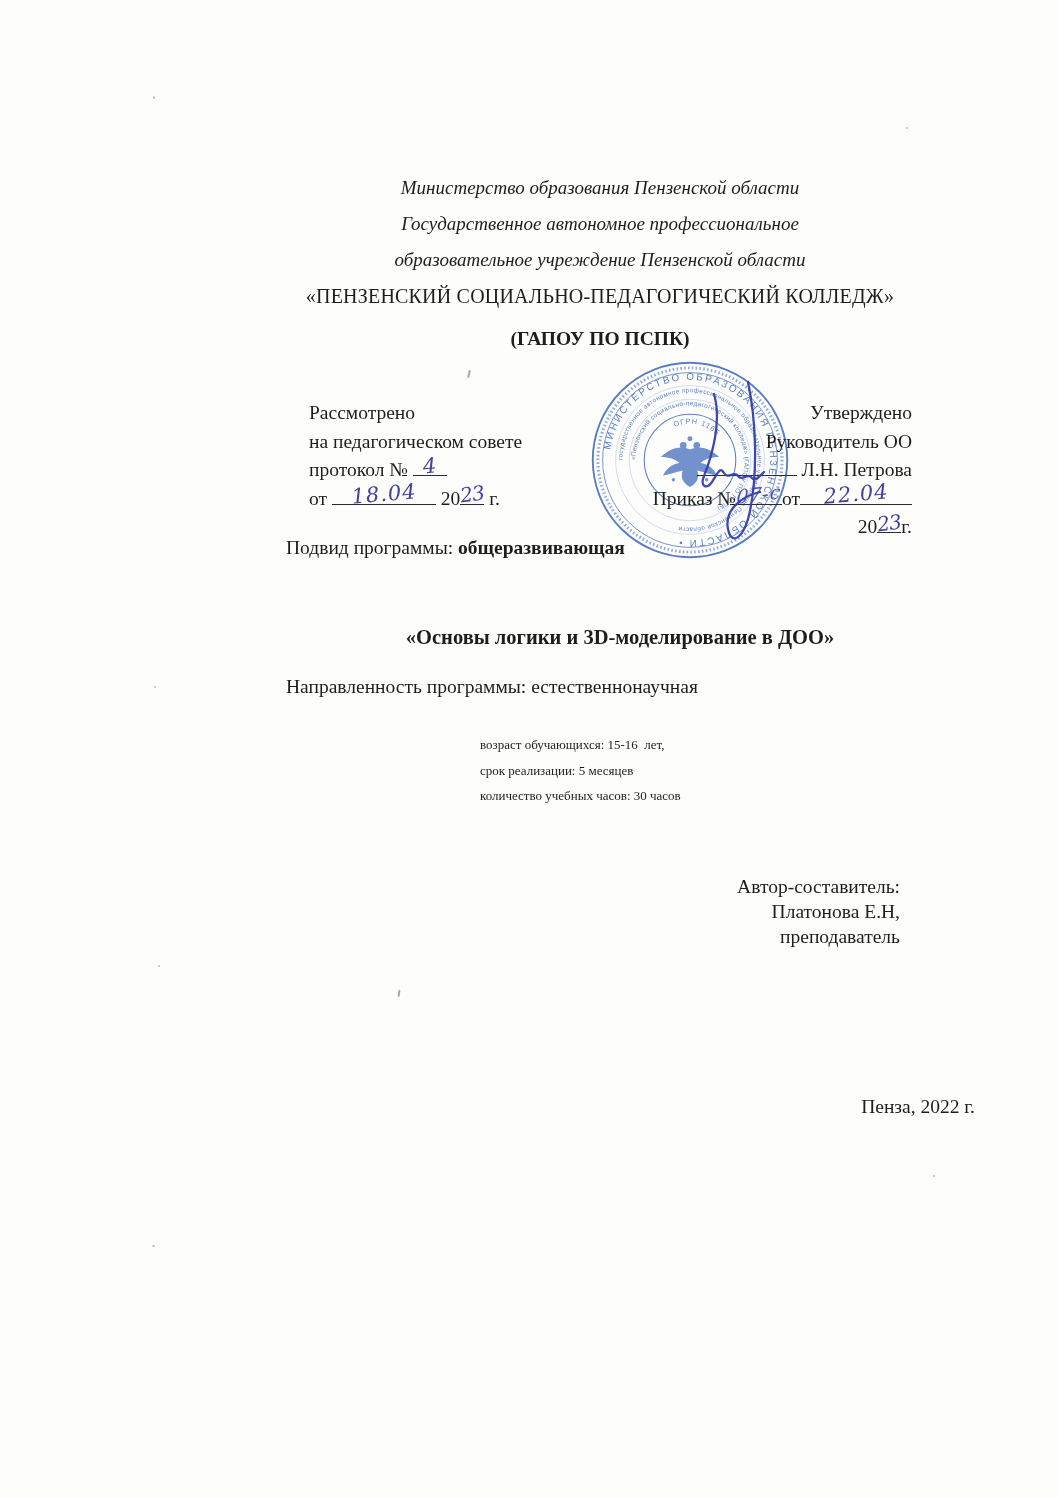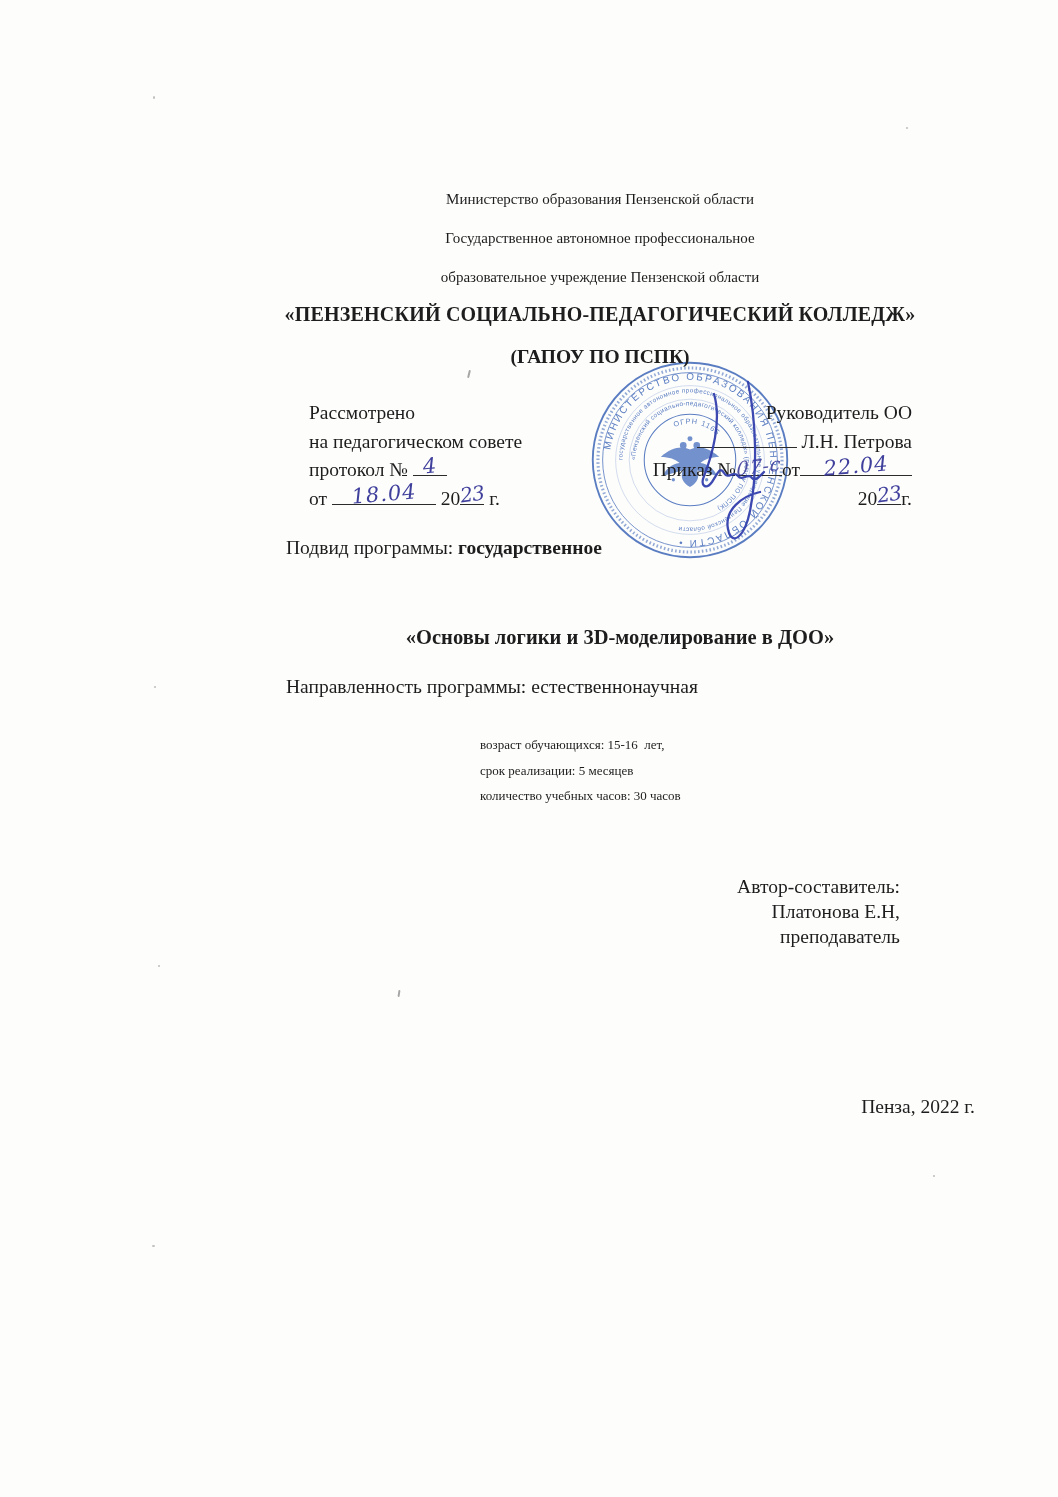--- a/index.html
+++ b/index.html
@@ -8,22 +8,22 @@
     background:#fdfdfc;
     font-family:"Liberation Serif","DejaVu Serif",serif;
     color:#1d1d1d;
     position:relative;
     overflow:hidden;
   }
   .page{position:absolute;inset:0;}
 
   
   .header{position:absolute;left:180px;top:172px;width:840px;text-align:center;z-index:4;}
-  .h-line{font-size:15px;line-height:23px;margin:16px 0 13px 0;}
-  .h-college{font-size:20px;font-weight:bold;line-height:24px;margin:9px 0 0 0;letter-spacing:.2px;}
+  .h-line{font-size:19px;line-height:23px;margin:4px 0 13px 0;font-style:italic;}
+  .h-college{font-size:20px;font-weight:normal;line-height:24px;margin:9px 0 0 0;letter-spacing:.2px;}
   .h-abbr{font-size:19.5px;font-weight:bold;margin:20px 0 0 0;}
 
   
   .review{position:absolute;left:285px;top:399px;font-size:19.5px;line-height:28.5px;z-index:5;margin-left:24px;}
   .approve{position:absolute;left:630px;top:399px;width:282px;text-align:right;font-size:19.5px;line-height:28.5px;z-index:5;}
 
   .blank{display:inline-block;position:relative;border-bottom:1.6px solid #2b2b2b;height:15px;vertical-align:baseline;}
   .w34{width:34px;} .w104{width:104px;} .w24{width:24px;}
   .w46{width:46px;} .w112{width:112px;} .w100{width:100px;}
 
@@ -123,34 +123,35 @@
     </div>
     <div>
       <span>от</span>
       <span class="blank w104"><span class="hand">18.04</span></span>
       <span>20</span><span class="blank w24"><span class="hand small">23</span></span>
       <span>г.</span>
     </div>
   </div>
 
   <div class="approve">
+    <div>Утверждено</div>
     <div>Руководитель ОО</div>
     <div>
       <span class="blank w100"></span>
       <span>Л.Н. Петрова</span>
     </div>
     <div>
       <span>Приказ №</span><span class="blank w46"><span class="hand scrawl">07-с</span></span><span>от</span><span class="blank w112"><span class="hand">22.04</span></span>
       <span>20</span><span class="blank w24"><span class="hand small">23</span></span><span>г.</span>
     </div>
   </div>
 
   <div class="program-type">
     <div>
-      <span>Подвид программы: </span><b>государственное</b>
+      <span>Подвид программы: </span><b>общеразвивающая</b>
     </div>
   </div>
 
   <div class="title">«Основы логики и 3D-моделирование в ДОО»</div>
 
   <div class="direction">
     <span>Направленность программы: </span><span>естественнонаучная</span>
   </div>
 
   <div class="details">

